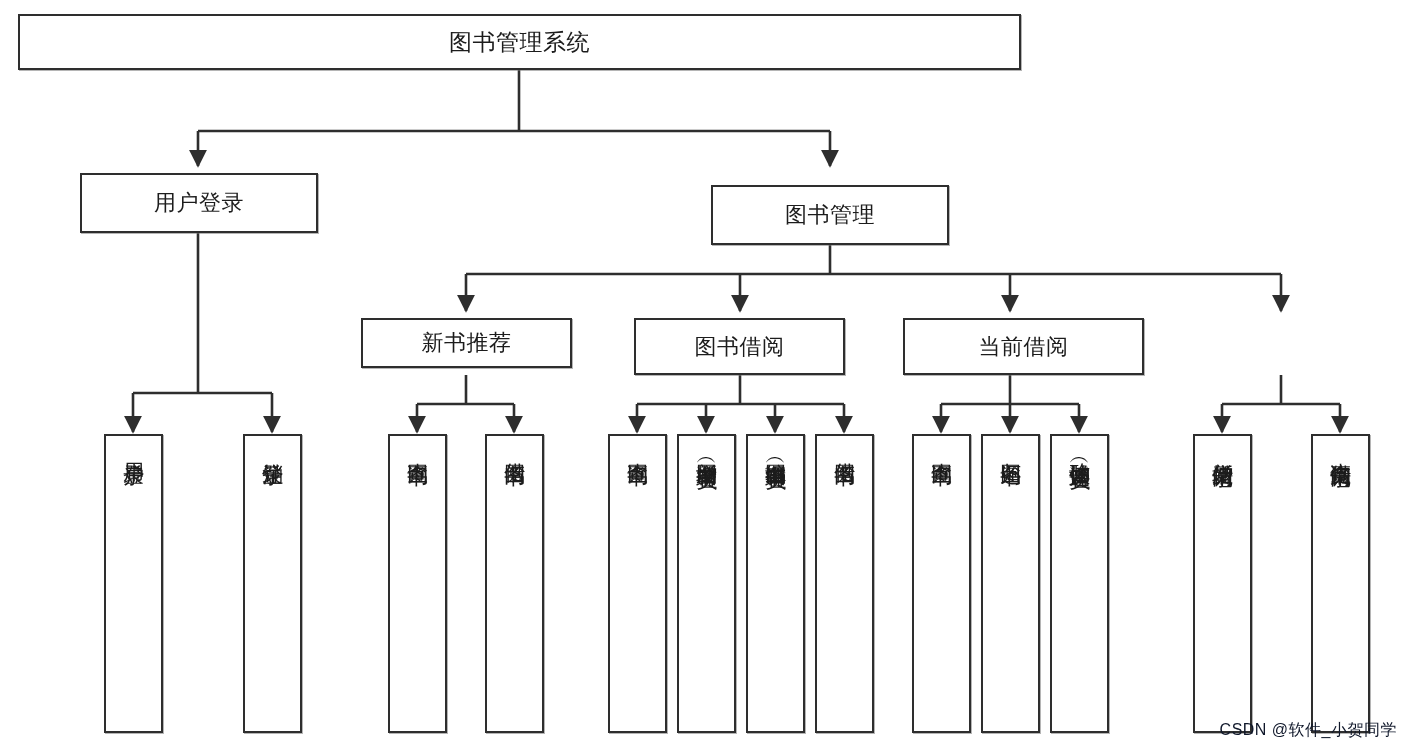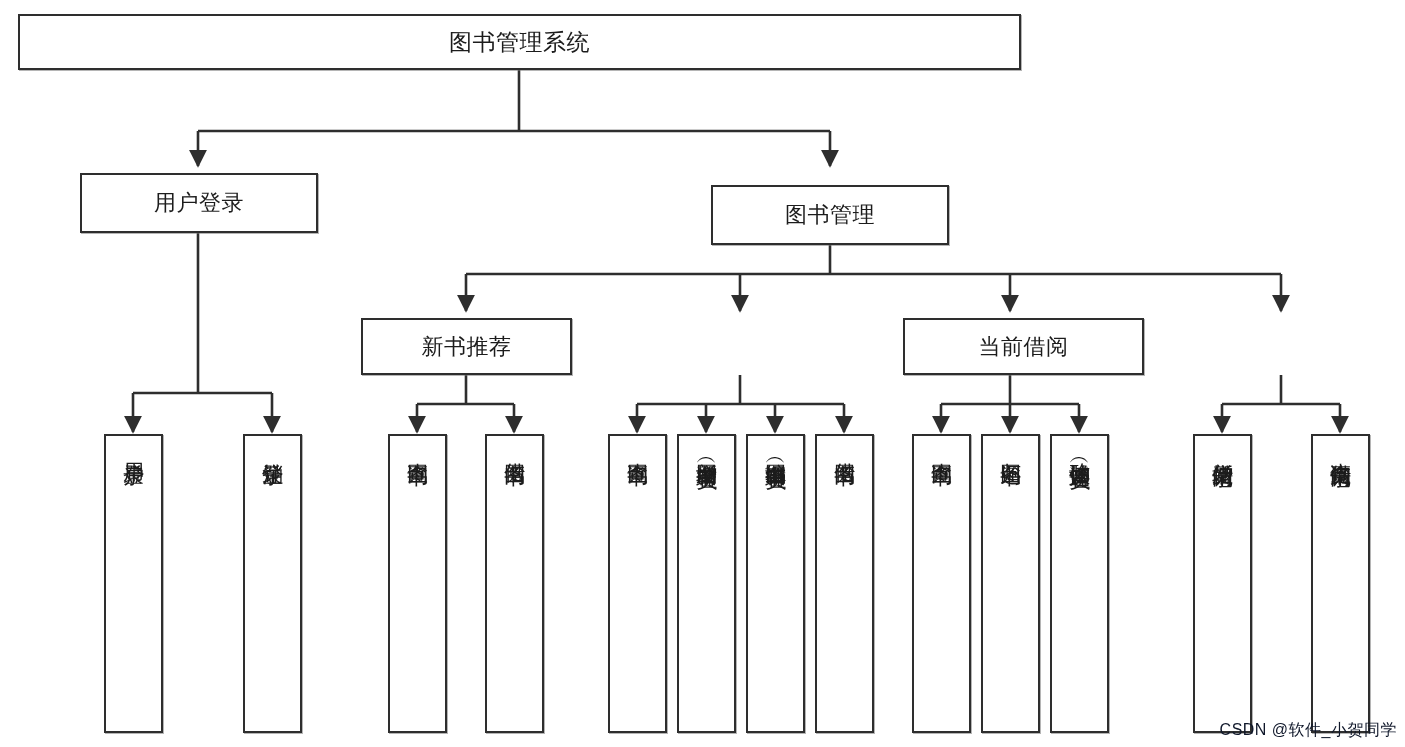--- a/index.html
+++ b/index.html
@@ -133,22 +133,25 @@
     <span class="node-label">图书管理系统</span>
   </div>
 
   <div class="node level1" style="left:80px; top:173px; width:238px; height:60px;">
     <span class="node-label">用户登录</span>
   </div>
   <div class="node level1" style="left:711px; top:185px; width:238px; height:60px;">
     <span class="node-label">图书管理</span>
   </div>
 
-  <div class="node level2" style="left:361px; top:318px; width:211px; height:57px;">
+  <div class="node level2" style="left:361px; top:318px; width:211px; height:50px;">
     <span class="node-label">新书推荐</span>
+  </div>
+  <div class="node level2" style="left:634px; top:318px; width:211px; height:57px;">
+    <span class="node-label">图书借阅</span>
   </div>
   <div class="node level2" style="left:903px; top:318px; width:241px; height:57px;">
     <span class="node-label">当前借阅</span>
   </div>
 
   <div class="node leaf" style="left:104px; top:434px; width:59px; height:299px;">
     <span class="node-label">用户登录</span>
   </div>
   <div class="node leaf" style="left:243px; top:434px; width:59px; height:299px;">
     <span class="node-label">注销登录</span>

